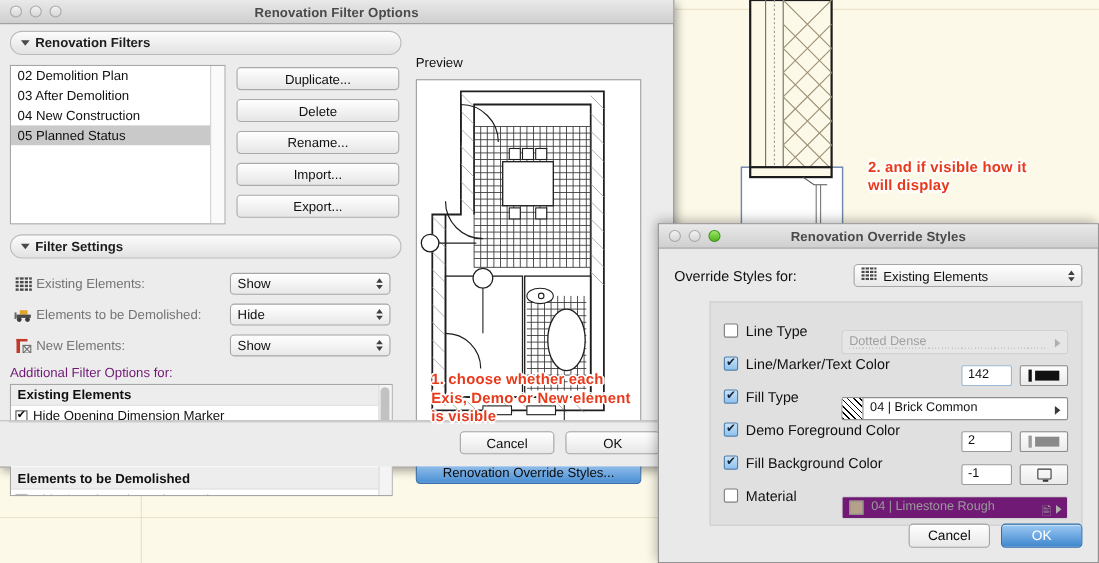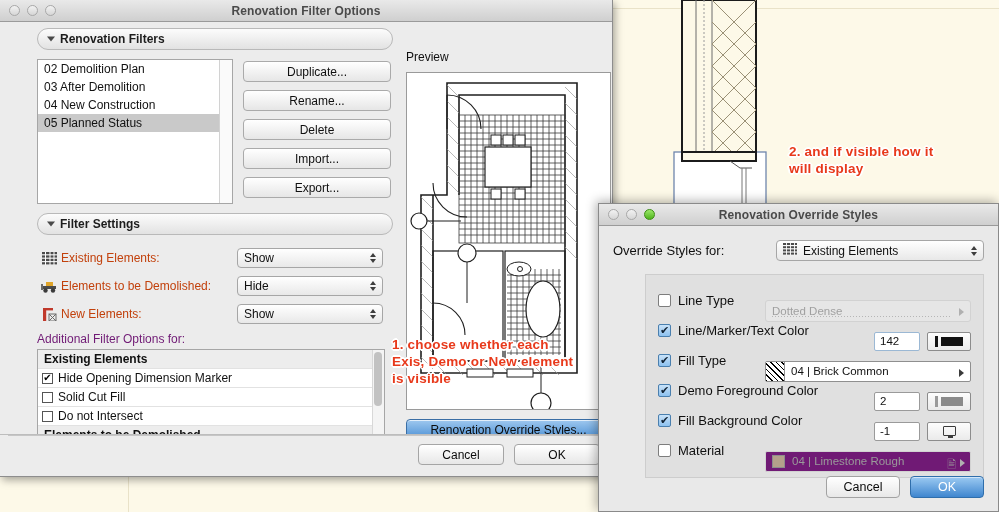--- a/index.html
+++ b/index.html
@@ -10,40 +10,40 @@
     background:#faf6e4;
   }
 
   
   #bg { position:absolute; inset:0; background:#fdf9e8; }
   #bg .vline { position:absolute; top:0; bottom:0; width:1px; background:#e9e2c8; }
   #bg .hline { position:absolute; left:0; right:0; height:1px; background:#e9e2c8; }
 
   
   #win1 {
-    position:absolute; left:0; top:0; width:613px; height:477px;
+    position:absolute; left:0; top:0; width:613px; height:425px;
     background:#ececec;
     border:1px solid #8d8d8d; border-top:none; border-left:none;
     box-shadow:2px 3px 8px rgba(0,0,0,.35);
   }
   .titlebar {
     height:22px; display:flex; align-items:center;
     background:linear-gradient(#e9e9e9,#cfcfcf);
     border-bottom:1px solid #9a9a9a; position:relative;
   }
   .lights { display:flex; gap:7px; padding-left:9px; }
   .light { width:11px; height:11px; border-radius:50%;
            background:linear-gradient(#f2f2f2,#d6d6d6); border:1px solid #a8a8a8; }
   .light.green { background:linear-gradient(#9ce86a,#4fb41c); border-color:#3d8e14; }
   .titletext {
     position:absolute; left:0; right:0; text-align:center;
     font-size:12px; color:#4a4a4a; font-weight:600; letter-spacing:.1px;
   }
 
-  .win1-body { padding:6px 9px 0 9px; height:calc(100% - 22px); position:relative;margin-left:28px; }
+  .win1-body { padding:6px 9px 0 9px; height:calc(100% - 22px); position:relative; }
 
   .group-header {
     height:22px; border-radius:11px; border:1px solid #b9b9b9;
     background:linear-gradient(#fcfcfc,#e2e2e2);
     display:flex; align-items:center; padding-left:22px;
     font-size:12px; font-weight:bold; color:#1d1d1d;
     position:relative;
   }
   .group-header .tri {
     position:absolute; left:9px; top:50%; transform:translateY(-50%);
@@ -73,21 +73,21 @@
   .mbtn {
     width:148px; height:21px; border-radius:4px;
     border:1px solid #aaa; background:linear-gradient(#ffffff,#e6e6e6);
     font-size:12px; color:#101010; display:flex; align-items:center; justify-content:center;
     font-family:"Liberation Sans",sans-serif;
   }
 
   .fs-rows { margin-top:9px; }
   .fs-row { display:flex; align-items:center; height:28px; }
   .fs-icon { width:24px; display:flex; align-items:center; justify-content:center; }
-  .fs-label { font-size:12px; color:#c2410c; width:176px; }
+  .fs-label { font-size:12px; color:#737373; width:176px; }
   .popup {
     width:146px; height:20px; border-radius:4px;
     border:1px solid #a6a6a6; background:linear-gradient(#ffffff,#e8e8e8);
     display:flex; align-items:center; padding:0 6px; font-size:12px; color:#101010;
     position:relative;
   }
   .popup .arrows { position:absolute; right:6px; top:50%; transform:translateY(-50%);
     display:flex; flex-direction:column; gap:2px; }
   .popup .arrows i { display:block; width:0;height:0;
     border-left:3.5px solid transparent;border-right:3.5px solid transparent; }
@@ -271,22 +271,22 @@
         <div class="filter-list">
           <div class="fl-item">02 Demolition Plan</div>
           <div class="fl-item">03 After Demolition</div>
           <div class="fl-item">04 New Construction</div>
           <div class="fl-item sel">05 Planned Status</div>
           <div class="scrollcol"></div>
         </div>
 
         <div class="btn-col">
           <div class="mbtn">Duplicate...</div>
+          <div class="mbtn">Delete</div>
           <div class="mbtn">Rename...</div>
-          <div class="mbtn">Delete</div>
           <div class="mbtn">Import...</div>
           <div class="mbtn">Export...</div>
         </div>
       </div>
 
       <div class="group-header open" style="margin-top:9px">
         <span class="tri"></span>
         <span>Filter Settings</span>
       </div>
 

